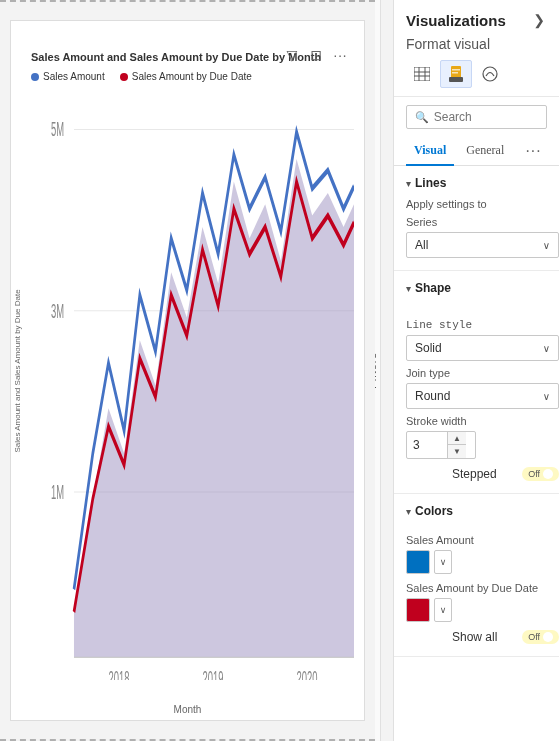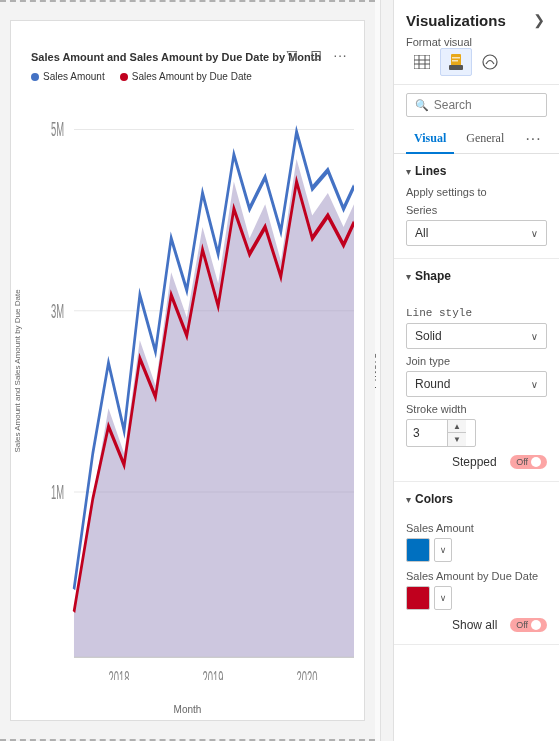--- a/index.html
+++ b/index.html
@@ -176,22 +176,23 @@
     }
 
     .panel-close-btn {
       font-size: 14px;
       color: #555;
       cursor: pointer;
       padding: 2px;
     }
 
     .format-visual-label {
-      font-size: 11px;
-      color: #555;
+      font-size: 14px;
+      color: #555;
+      margin-bottom: 8px;
     }
 
     .icon-row {
       display: flex;
       gap: 2px;
       margin-bottom: 8px;
     }
 
     .icon-btn {
       width: 32px;
@@ -296,21 +297,21 @@
       color: #555;
     }
 
     .section-title {
       font-size: 12px;
       font-weight: 600;
       color: #252525;
     }
 
     .section-body {
-      padding: 0 12px 12px 12px;
+      padding: 0 0 12px 12px;
     }
 
     
     .field-label {
       font-size: 11px;
       color: #555;
       margin-bottom: 4px;
       margin-top: 6px;
     }
 
@@ -391,21 +392,21 @@
 
     .toggle-label {
       font-size: 12px;
       color: #333;
       margin-left: 46px;
     }
 
     .toggle {
       display: flex;
       align-items: center;
-      background: #fca5a5;
+      background: #fef9c3;
       border-radius: 10px;
       padding: 2px 6px;
       font-size: 9px;
       color: #555;
       gap: 3px;
       cursor: pointer;
       min-width: 36px;
       justify-content: flex-end;
     }
 

